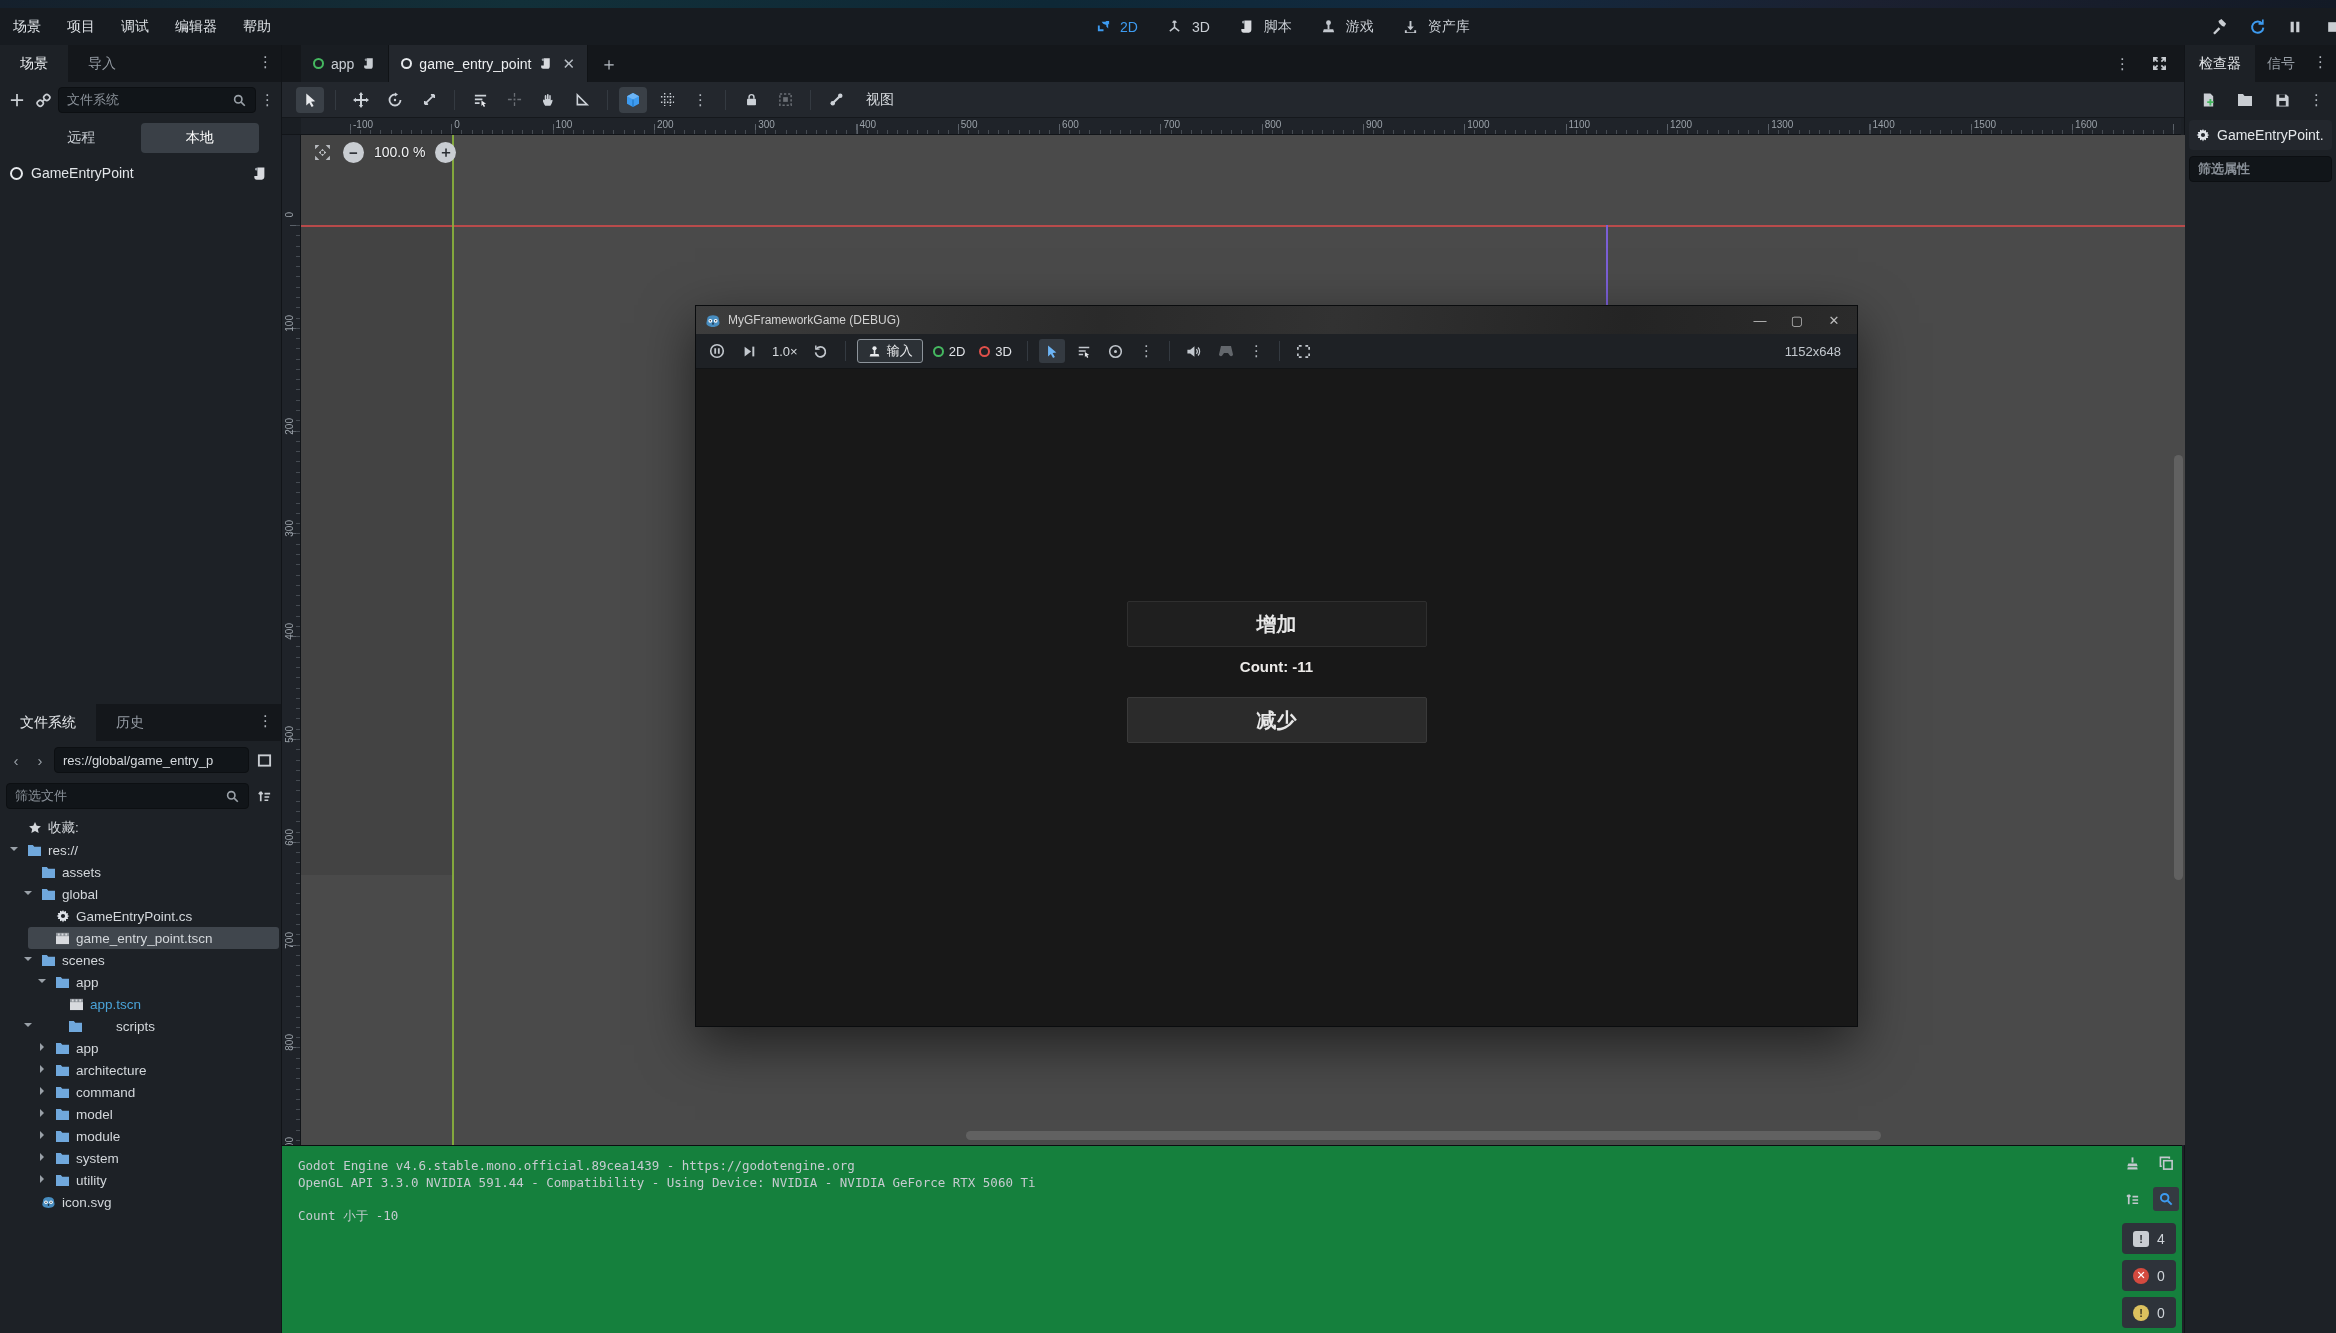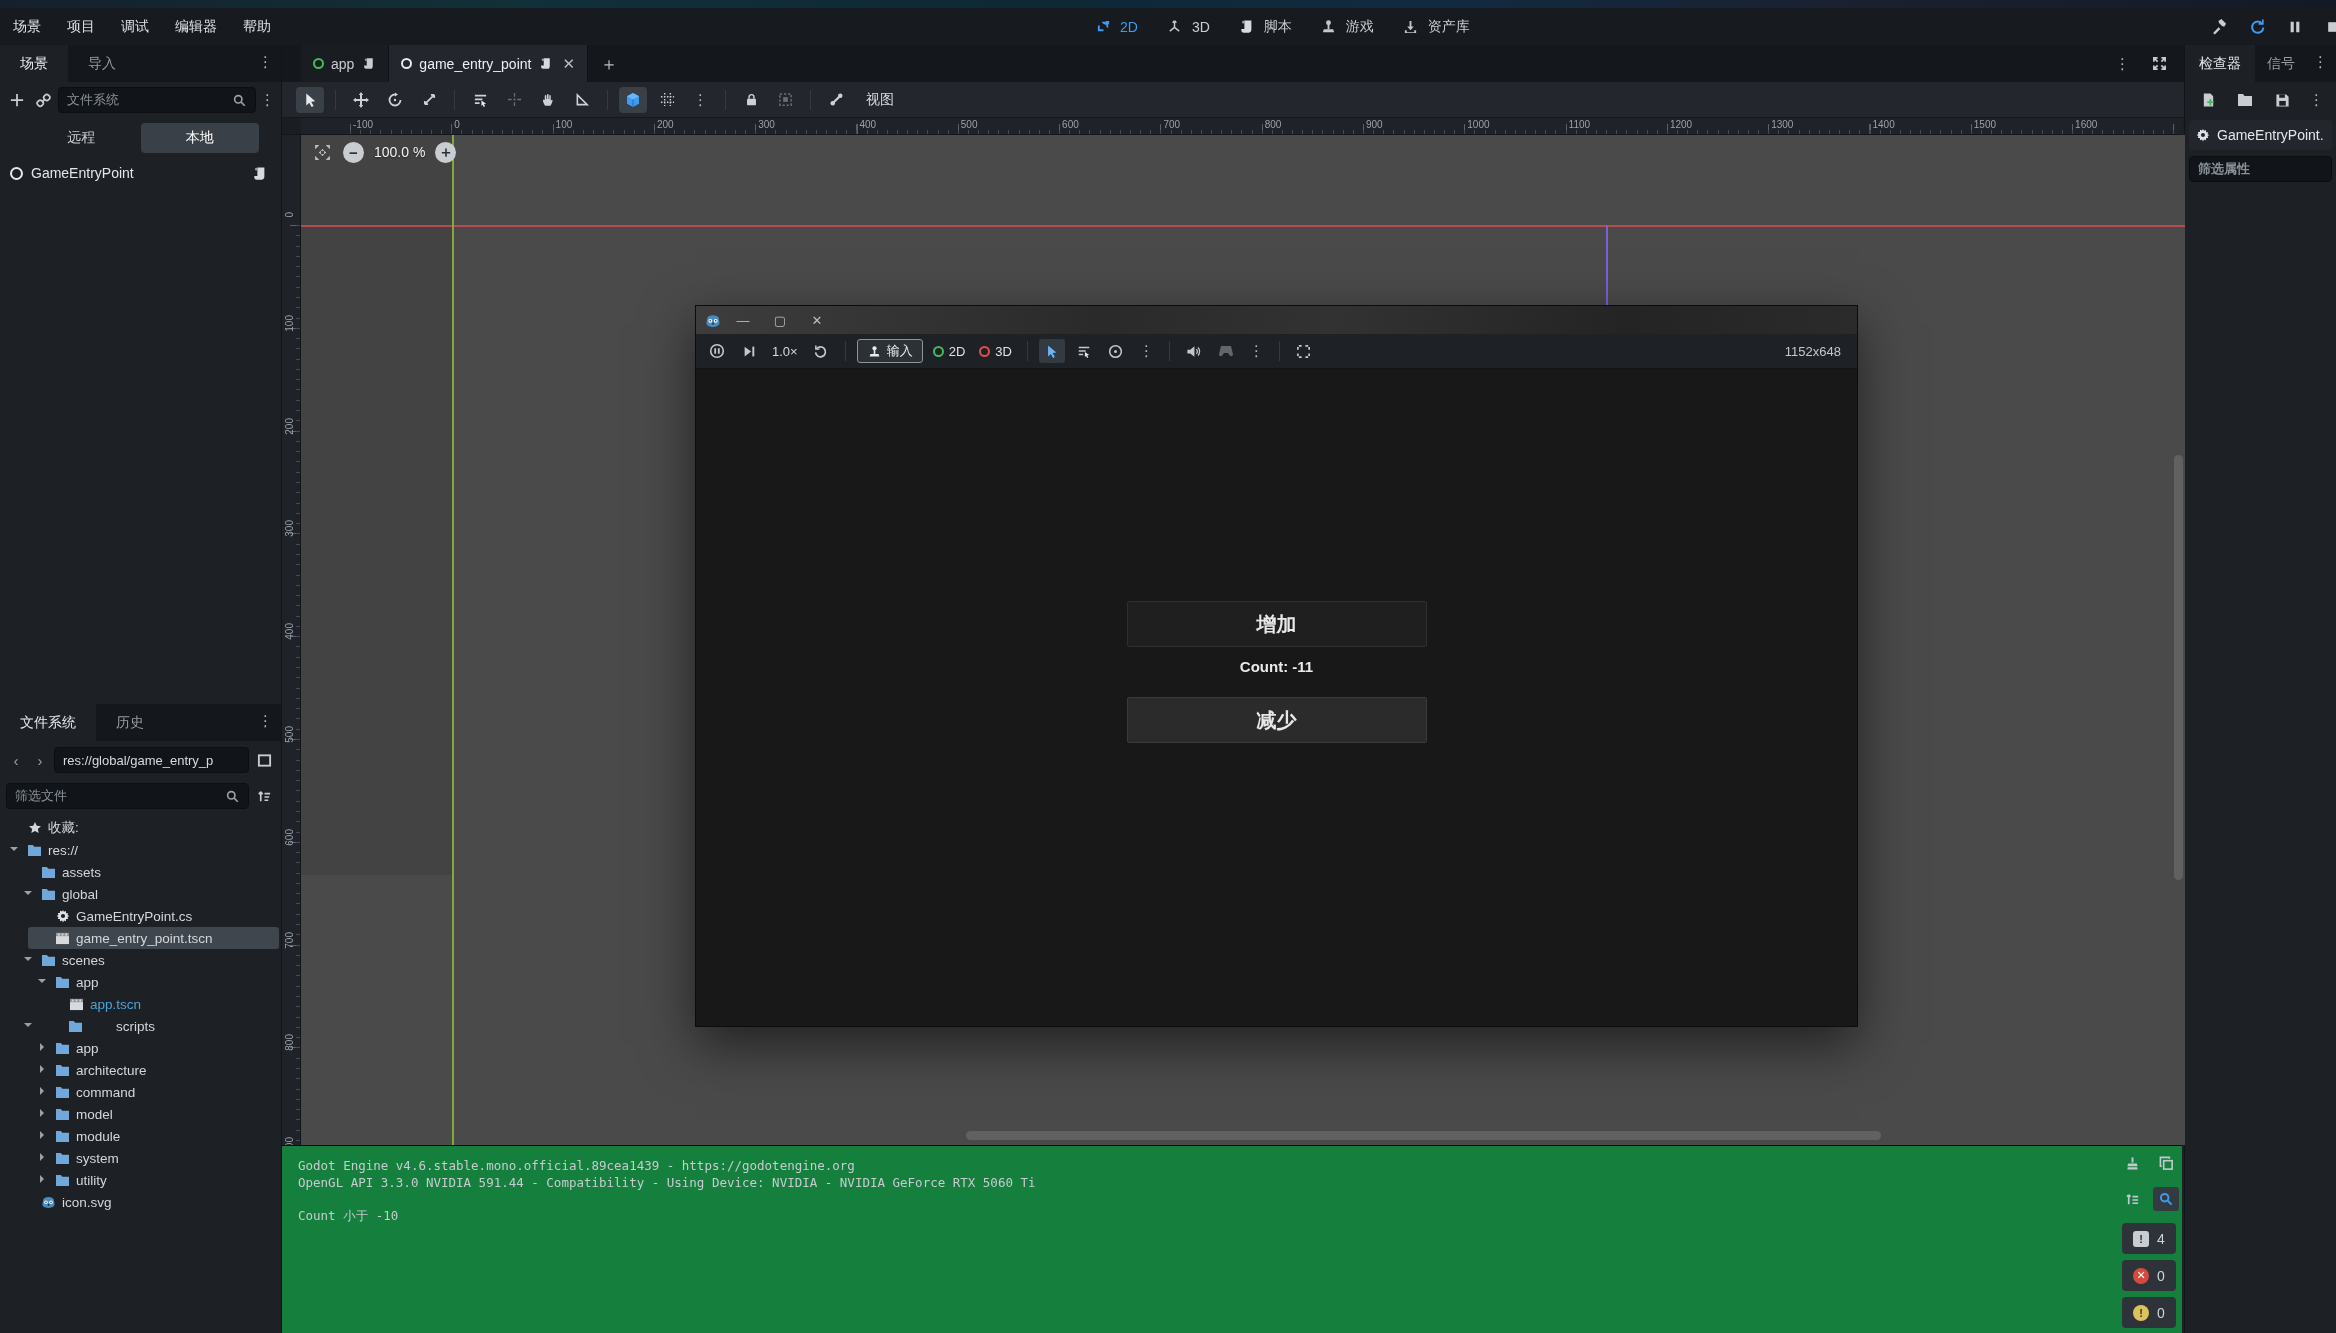--- a/index.html
+++ b/index.html
@@ -721,20 +721,21 @@
           <span class="ic" style="width:17px;height:17px">
               <svg width="16" height="15" viewBox="0 0 16 15">
                 <path d="M2.5 4.5C4.5 1.5 11.5 1.5 13.5 4.5l1 5c.3 2.3-2.3 4.5-6.5 4.5S.7 11.8 1.5 9.5z" fill="#478cbf"></path>
                 <circle cx="5.3" cy="7.8" r="1.9" fill="#fff"></circle>
                 <circle cx="10.7" cy="7.8" r="1.9" fill="#fff"></circle>
                 <circle cx="5.3" cy="7.8" r=".8" fill="#1b2a3a"></circle>
                 <circle cx="10.7" cy="7.8" r=".8" fill="#1b2a3a"></circle>
                 <rect x="7.3" y="9.6" width="1.4" height="2" fill="#1b2a3a"></rect>
               </svg>
             </span>
+          <span class="gtitle-text">MyGFrameworkGame (DEBUG)</span>
           <span class="win-btn">—</span>
           <span class="win-btn">▢</span>
           <span class="win-btn">✕</span>
         </div>
 
         <div class="gtoolbar">
           <span class="gtool">
               <svg width="16" height="16" viewBox="0 0 16 16" fill="none" stroke="currentColor" stroke-width="1.6">
                 <circle cx="8" cy="8" r="6.3"></circle>
                 <path d="M6.2 5.2v5.6M9.8 5.2v5.6" stroke-width="1.8"></path>

